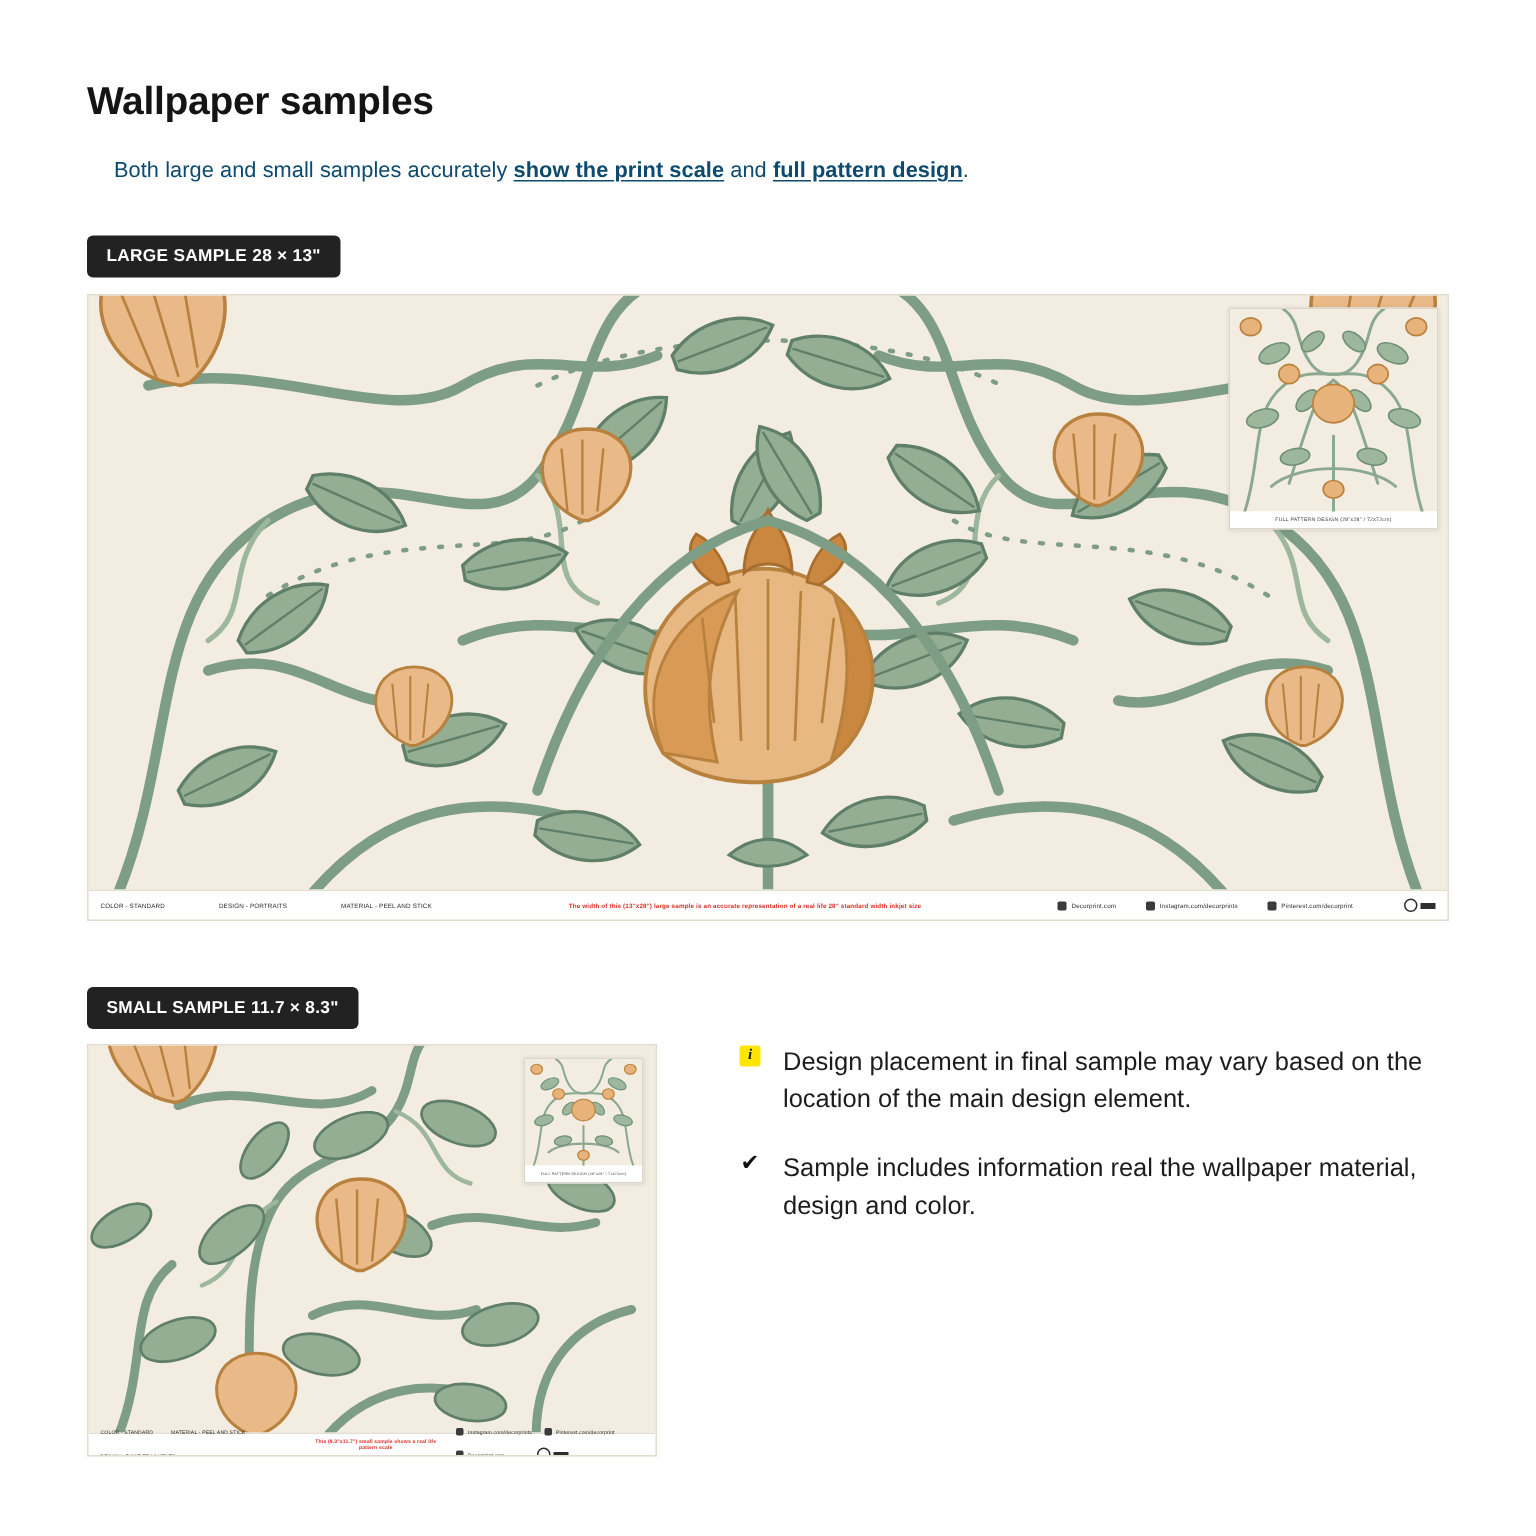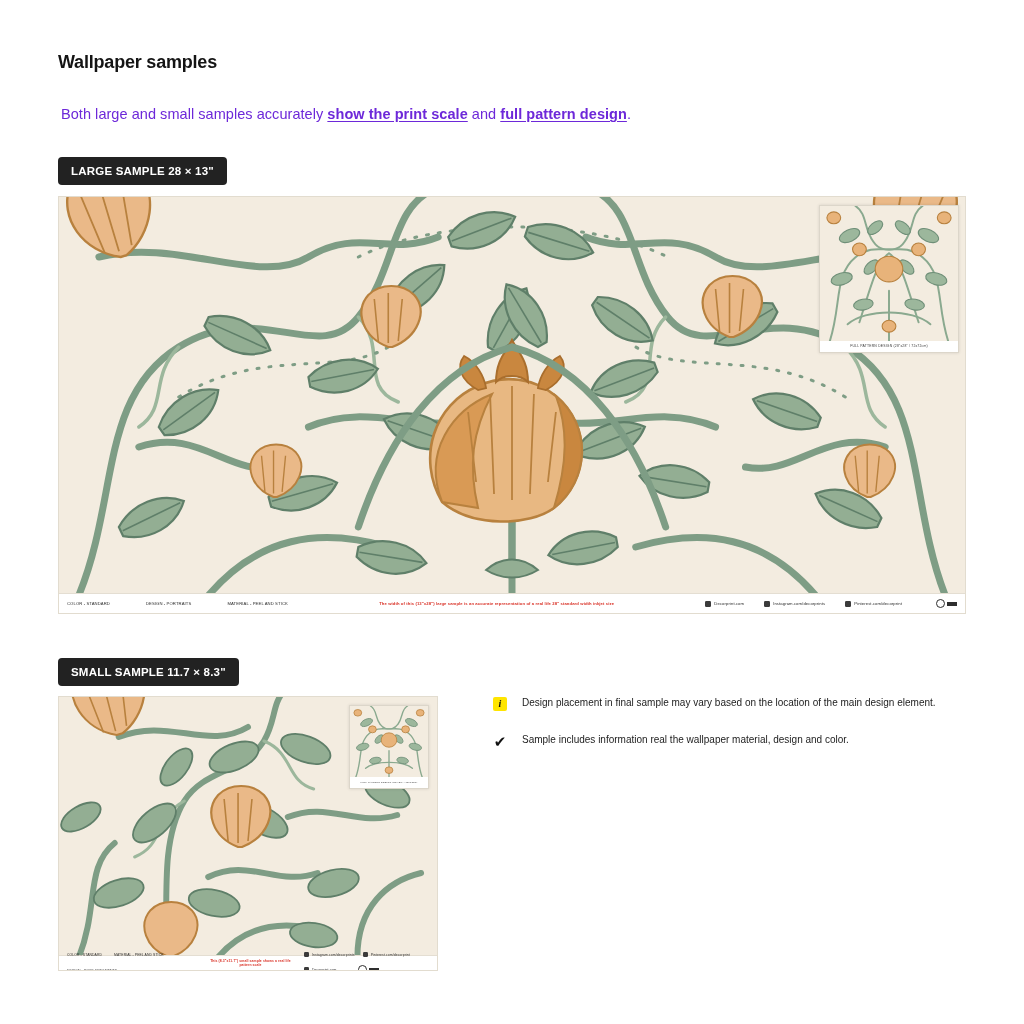--- a/index.html
+++ b/index.html
@@ -14,30 +14,30 @@
   .page {
     position: relative;
     width: 1024px; height: 1024px;
     padding: 0;
   }
 
   
   .title {
     position: absolute;
     left: 58px; top: 52px;
-    font-size: 18px;
+    font-size: 26px;
     font-weight: 700;
     letter-spacing: -0.2px;
     color: #141414;
   }
   .subtitle {
     position: absolute;
-    left: 61px; top: 106px;
+    left: 76px; top: 106px;
     font-size: 14.5px;
-    color: #6d28d9;
+    color: #0c4a6e;
     letter-spacing: 0.05px;
   }
   .subtitle b {
     font-weight: 700;
     text-decoration: underline;
     text-underline-offset: 2px;
   }
 
   
   .badge {
@@ -193,21 +193,21 @@
     line-height: 14px;
     text-align: center;
     font-family: "Liberation Serif", serif;
   }
   .icon-check {
     color: #111;
     font-size: 15px;
     line-height: 15px;
   }
   .note-text {
-    font-size: 10px;
+    font-size: 17px;
     line-height: 1.45;
     color: #1c1c1c;
   }
 </style>
 </head>
 <body>
 
 <div class="page">
 
   <div class="title">Wallpaper samples</div>

